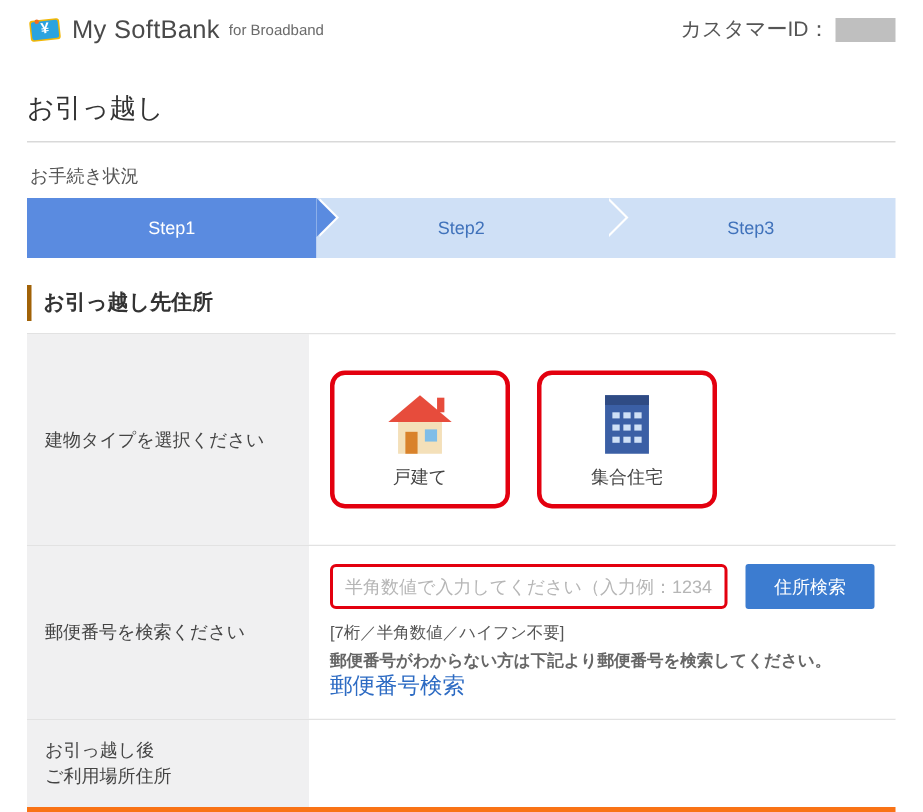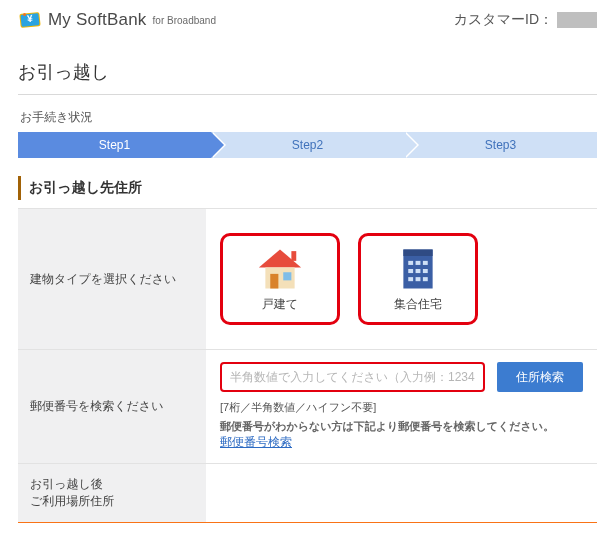--- a/index.html
+++ b/index.html
@@ -10,45 +10,45 @@
     .logo { width: 24px; height: 24px; }
     .brand-text { font-size: 17px; font-weight: 400; color: #4a4a4a; letter-spacing: 0.2px; }
     .brand-sub { font-size: 10px; color: #6a6a6a; }
     .cust { font-size: 14px; color: #555; display: flex; align-items: center; gap: 4px; margin-left: 26px;}
     .cust-mask { width: 40px; height: 16px; background: #bfbfbf;}
     .title-wrap { padding: 18px 18px 0 18px;}
     .title { font-size: 18px; font-weight: 400; color: #333;}
     .title-divider { border: 0; border-top: 1px solid #d9d9d9; margin: 10px 18px 14px 18px;}
     .progress-wrap { padding: 0 18px;}
     .progress-label { font-size: 12px; color: #555; margin: 0 0 6px 2px;}
-    .steps { display: flex; height: 26px; width: 100%; justify-content: space-between; }
+    .steps { display: flex; height: 40px; width: 100%; justify-content: space-between; }
     .step { position: relative; flex: 1 1 0; color: #4072bb; font-size: 12px; background: #cfe0f6; display:flex; align-items:center; justify-content:center;}
     .step.active { background: #5a8be0; color: #fff;}
     .step::after { content:""; position:absolute; right:-13px; top:0; width:0; height:0; border-top:13px solid transparent; border-bottom:13px solid transparent; border-left:13px solid #cfe0f6; z-index:2;}
     .step.active::after { border-left-color:#5a8be0;}
     .step::before { content:""; position:absolute; right:-15px; top:0; width:0; height:0; border-top:13px solid transparent; border-bottom:13px solid transparent; border-left:13px solid #fff; z-index:1;}
     .step:last-child::after, .step:last-child::before { display:none;}
     .section { padding: 0 18px; }
     .section-title { margin: 18px 0 8px 0; padding: 3px 0 3px 8px; border-left: 3px solid #a16207; font-size: 14px; font-weight: 700; color: #333;}
     .form-row { display:flex; border-top:1px solid #e2e2e2;}
-    .form-row:last-child { border-bottom:1px solid #f97316;}
+    .form-row:last-child { border-bottom:4px solid #f97316;}
     .cell-label { width: 188px; background: #f0f0f1; padding: 12px 12px; font-size: 12px; color: #444; display:flex; align-items:center;}
     .cell-label.multi { display:flex; flex-direction:column; align-items:flex-start; justify-content:center;}
     .cell-body { flex:1 1 0; padding: 12px 14px; background: #fff;}
     .building-opts { display:flex; gap:18px;}
     .building-opt { width:120px; height:92px; border:3px solid #e3000f; border-radius:10px; display:flex; flex-direction:column; align-items:center; justify-content:center; gap:4px; cursor:pointer; background:#fff;}
     .building-opt .icon { width:52px; height:46px;}
     .building-opt .label { font-size:12px; color:#444;}
     .zip-row { display:flex; align-items:center; gap:12px;}
     .zip-input { flex:1 1 0; height:30px; border:2px solid #e3000f; border-radius:4px; padding:0 8px; font-size:12px;}
     .zip-input::placeholder { color:#b6b6b6;}
     .btn-search { width:86px; height:30px; background:#3c7cd0; color:#fff; border:0; font-size:12px; border-radius:2px; cursor:pointer;}
     .hint { font-size:11px; color:#555; margin-top:8px;}
     .subnote { font-size:11px; color:#666; margin-top:4px;font-weight:bold;}
-    .link { color:#2d6bc3; text-decoration:underline; font-size:12px; cursor:pointer;}
+    .link { color:#2d6bc3; font-size:15px; cursor:pointer;}
     .footer-btns { display:flex; justify-content:center; gap:22px; padding: 22px 0 18px 0;}
     .row-big .cell-label, .row-big .cell-body { padding-top:24px; padding-bottom:24px;}
   </style>
 </head>
 <body>
 
 <div class="page">
 
   <div class="header">
     <div class="brand">

